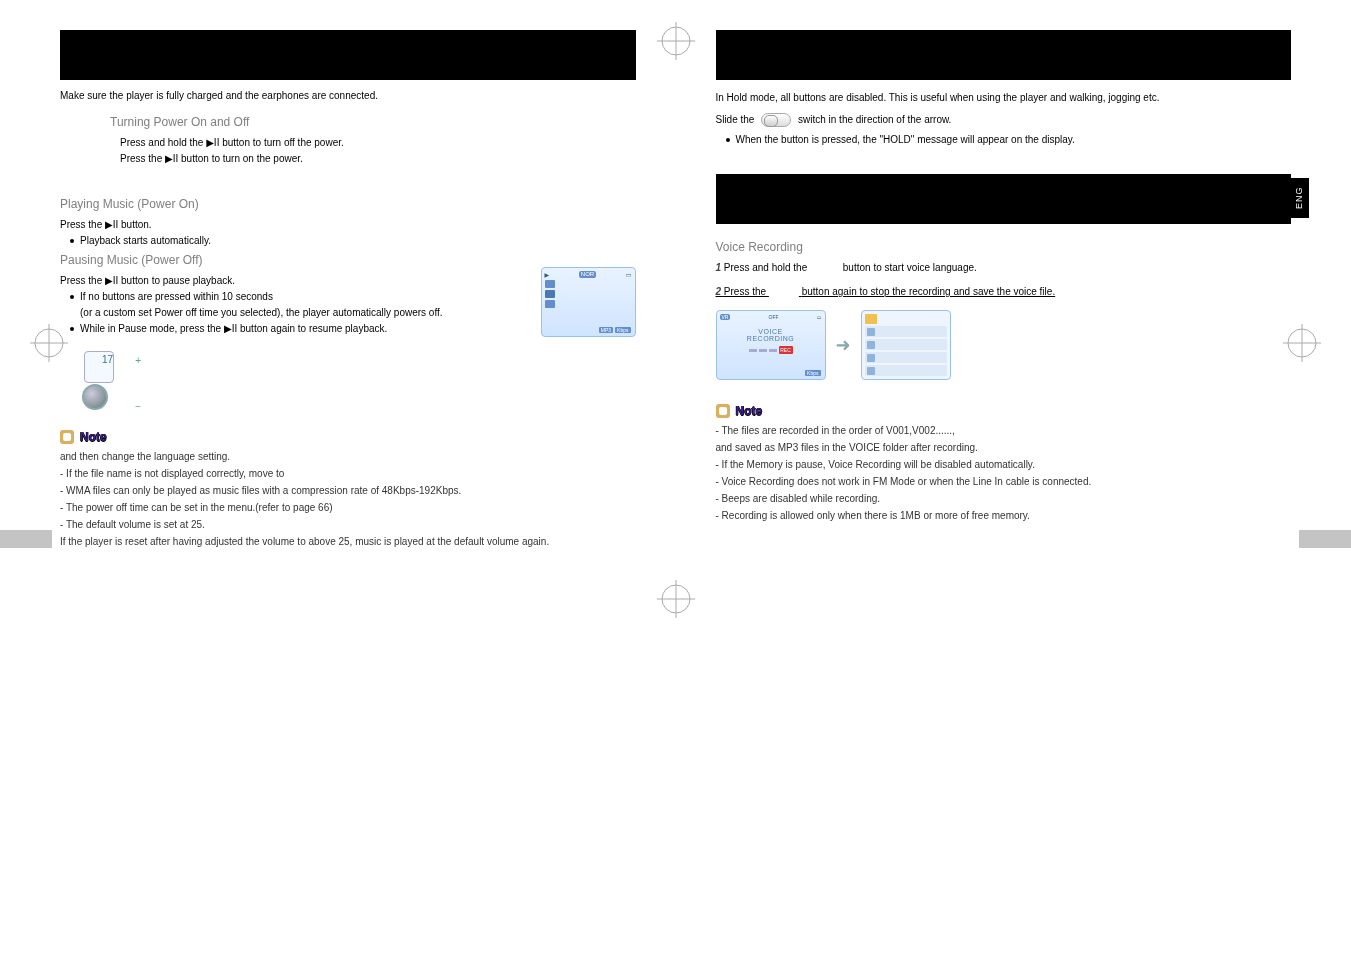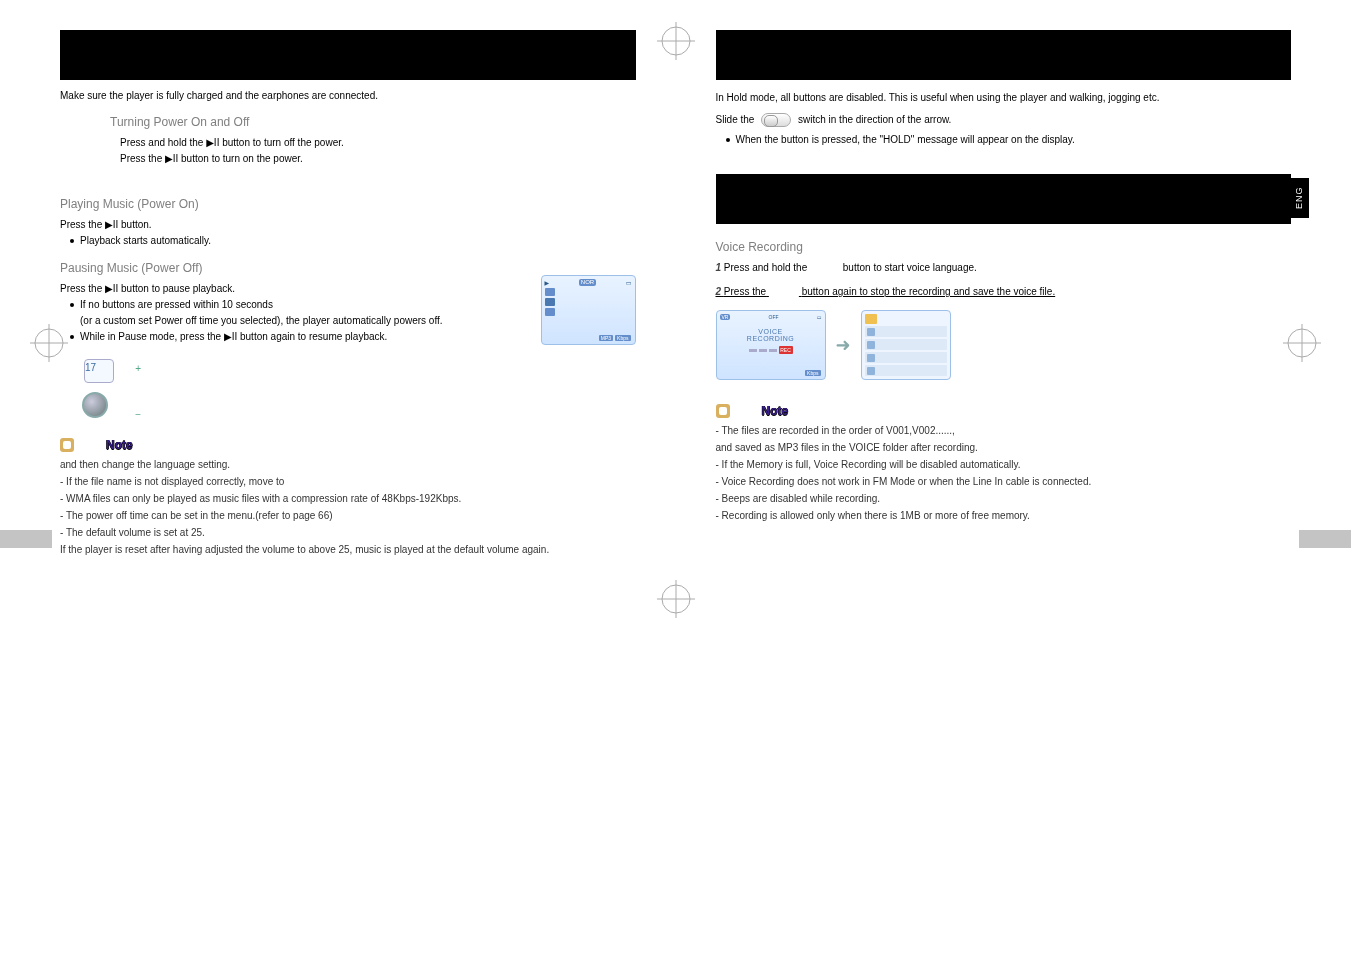--- a/index.html
+++ b/index.html
@@ -16,27 +16,27 @@
 .bullet-dot { display: inline-block; width: 4px; height: 4px; background: #000; border-radius: 50%; vertical-align: middle; margin-right: 6px; }
 .row { display: flex; align-items: flex-end; gap: 16px; }
 .screen1 { width: 95px; height: 70px; background: linear-gradient(#e9f3ff,#cfe4ff); border: 1px solid #9cc0e8; border-radius: 4px; position: relative; font-size: 6px; color: #2a5a8a; padding: 3px; }
 .screen1 .top { display: flex; justify-content: space-between; }
 .screen1 .nor { background:#648ecb; color:#fff; padding:0 2px; border-radius:2px; font-size:6px; }
 .screen1 .list-item { background:#648ecb; width:10px; height:8px; margin:2px 0; border-radius:1px; }
 .screen1 .bot { position:absolute; bottom:3px; right:4px; display:flex; gap:2px; }
 .screen1 .tag { background:#648ecb; color:#fff; font-size:5px; padding:0 2px; border-radius:1px; }
 .vol-illus { width: 85px; height: 65px; position: relative; }
 .vol-illus .circ { width: 26px; height: 26px; border-radius: 50%; border: 2px solid #8aa; background: radial-gradient(circle at 35% 35%, #ccd, #677); position:absolute; bottom: 6px; left: 22px; }
-.vol-illus .bub { position:absolute; top:0; left:24px; width:30px; height:24px; border:1px solid #aac; border-radius:4px; background:#f4f8ff; text-align:left; font-size:10px; color:#3a6ca0; padding-top:2px; }
+.vol-illus .bub { position:absolute; top:0; left:24px; width:30px; height:32px; border:1px solid #aac; border-radius:4px; background:#f4f8ff; text-align:right; font-size:10px; color:#3a6ca0; padding-top:2px; }
 .hold-switch { display:inline-block; width:30px; height:14px; border:1px solid #aaa; border-radius:7px; vertical-align:middle; background:linear-gradient(#fff,#ddd); position:relative; margin:0 4px; }
 .hold-switch::after { content:""; position:absolute; left:2px; top:1px; width:12px; height:10px; border:1px solid #999; border-radius:5px; background:linear-gradient(#fff,#ccc); }
 .note-label { display:inline-flex; align-items:center; gap:6px; margin: 14px 0 4px 0; }
 .note-label .n-icon { width:14px; height:14px; background:#d8b060; border-radius:3px; position:relative; }
 .note-label .n-icon::after { content:""; position:absolute; left:3px; top:3px; width:8px; height:8px; background:#fff; border-radius:2px; }
-.note-label .txt { color:#3a1f8c; font-weight:bold; font-size:12px; text-shadow: 0.5px 0 #000, -0.5px 0 #000, 0 0.5px #000, 0 -0.5px #000; margin-left: 26px; }
+.note-label .txt { color:#3a1f8c; font-weight:bold; font-size:12px; text-shadow: 0.5px 0 #000, -0.5px 0 #000, 0 0.5px #000, 0 -0.5px #000; }
 .notes-list { font-size:10px; line-height:1.7; color:#333; }
 .eng-tab { position:absolute; right:42px; top:178px; width:20px; height:40px; background:#000; color:#fff; font-size:9px; writing-mode: vertical-rl; text-align:center; letter-spacing:1px; display:flex; align-items:center; justify-content:center; transform: rotate(180deg); }
 .rec-group { display:flex; align-items:center; gap:10px; margin:10px 0; }
 .rec-screen { width:110px; height:70px; background:linear-gradient(#e9f3ff,#cfe4ff); border:1px solid #9cc0e8; border-radius:4px; position:relative; font-size:6px; color:#2a5a8a; padding:3px; }
 .rec-screen .line { font-size:5px; display:flex; justify-content:space-between; }
 .rec-screen .vr { color:#fff; background:#648ecb; padding:0 2px; border-radius:2px; }
 .rec-screen .center { text-align:center; color:#4a78b0; font-size:7px; letter-spacing:0.5px; margin-top:8px; }
 .rec-screen .rec-bar { display:flex; justify-content:center; align-items:center; gap:2px; margin-top:4px; }
 .rec-screen .seg { width:8px; height:3px; background:#aac; }
 .rec-screen .seg.red { background:#d33; color:#fff; width:14px; height:8px; font-size:5px; display:flex; align-items:center; justify-content:center; border-radius:1px; }
@@ -97,21 +97,21 @@
     </div>
 
     <div class="row" style="margin-top:18px;">
       <div style="flex:1;">
         <div class="sub-head">Playing Music (Power On)</div>
         <div class="body-text">
           <div>Press the ▶II button.</div>
           <div class="indent"><span class="bullet-dot"></span><span>Playback starts automatically.</span></div>
         </div>
 
-        <div class="sub-head" style="margin-top:12px;">Pausing Music (Power Off)</div>
+        <div class="sub-head" style="margin-top:4px;">Pausing Music (Power Off)</div>
         <div class="body-text">
           <div>Press the ▶II button to pause playback.</div>
           <div class="indent"><span class="bullet-dot"></span><span>If no buttons are pressed within 10 seconds</span></div>
           <div class="indent" style="margin-left:20px;">(or a custom set Power off time you selected), the player automatically powers off.</div>
           <div class="indent"><span class="bullet-dot"></span><span>While in Pause mode, press the ▶II button again to resume playback.</span></div>
         </div>
       </div>
       <div class="screen1">
         <div class="top">
             <span>▶</span>
@@ -220,20 +220,20 @@
       </div>
     </div>
 
     <div class="note-label">
       <span class="n-icon"></span>
       <span class="txt">Note</span>
     </div>
     <div class="notes-list">
       <div>- The files are recorded in the order of V001,V002......,</div>
       <div>  and saved as MP3 files in the VOICE folder after recording.</div>
-      <div>- If the Memory is full, Voice Recording will be disabled automatically.</div>
+      <div>- If the Memory is pause, Voice Recording will be disabled automatically.</div>
       <div>- Voice Recording does not work in FM Mode or when the Line In cable is connected.</div>
       <div>- Beeps are disabled while recording.</div>
       <div>- Recording is allowed only when there is 1MB or more of free memory.</div>
     </div>
   </div>
 
 </div>
 
 </body></html>

